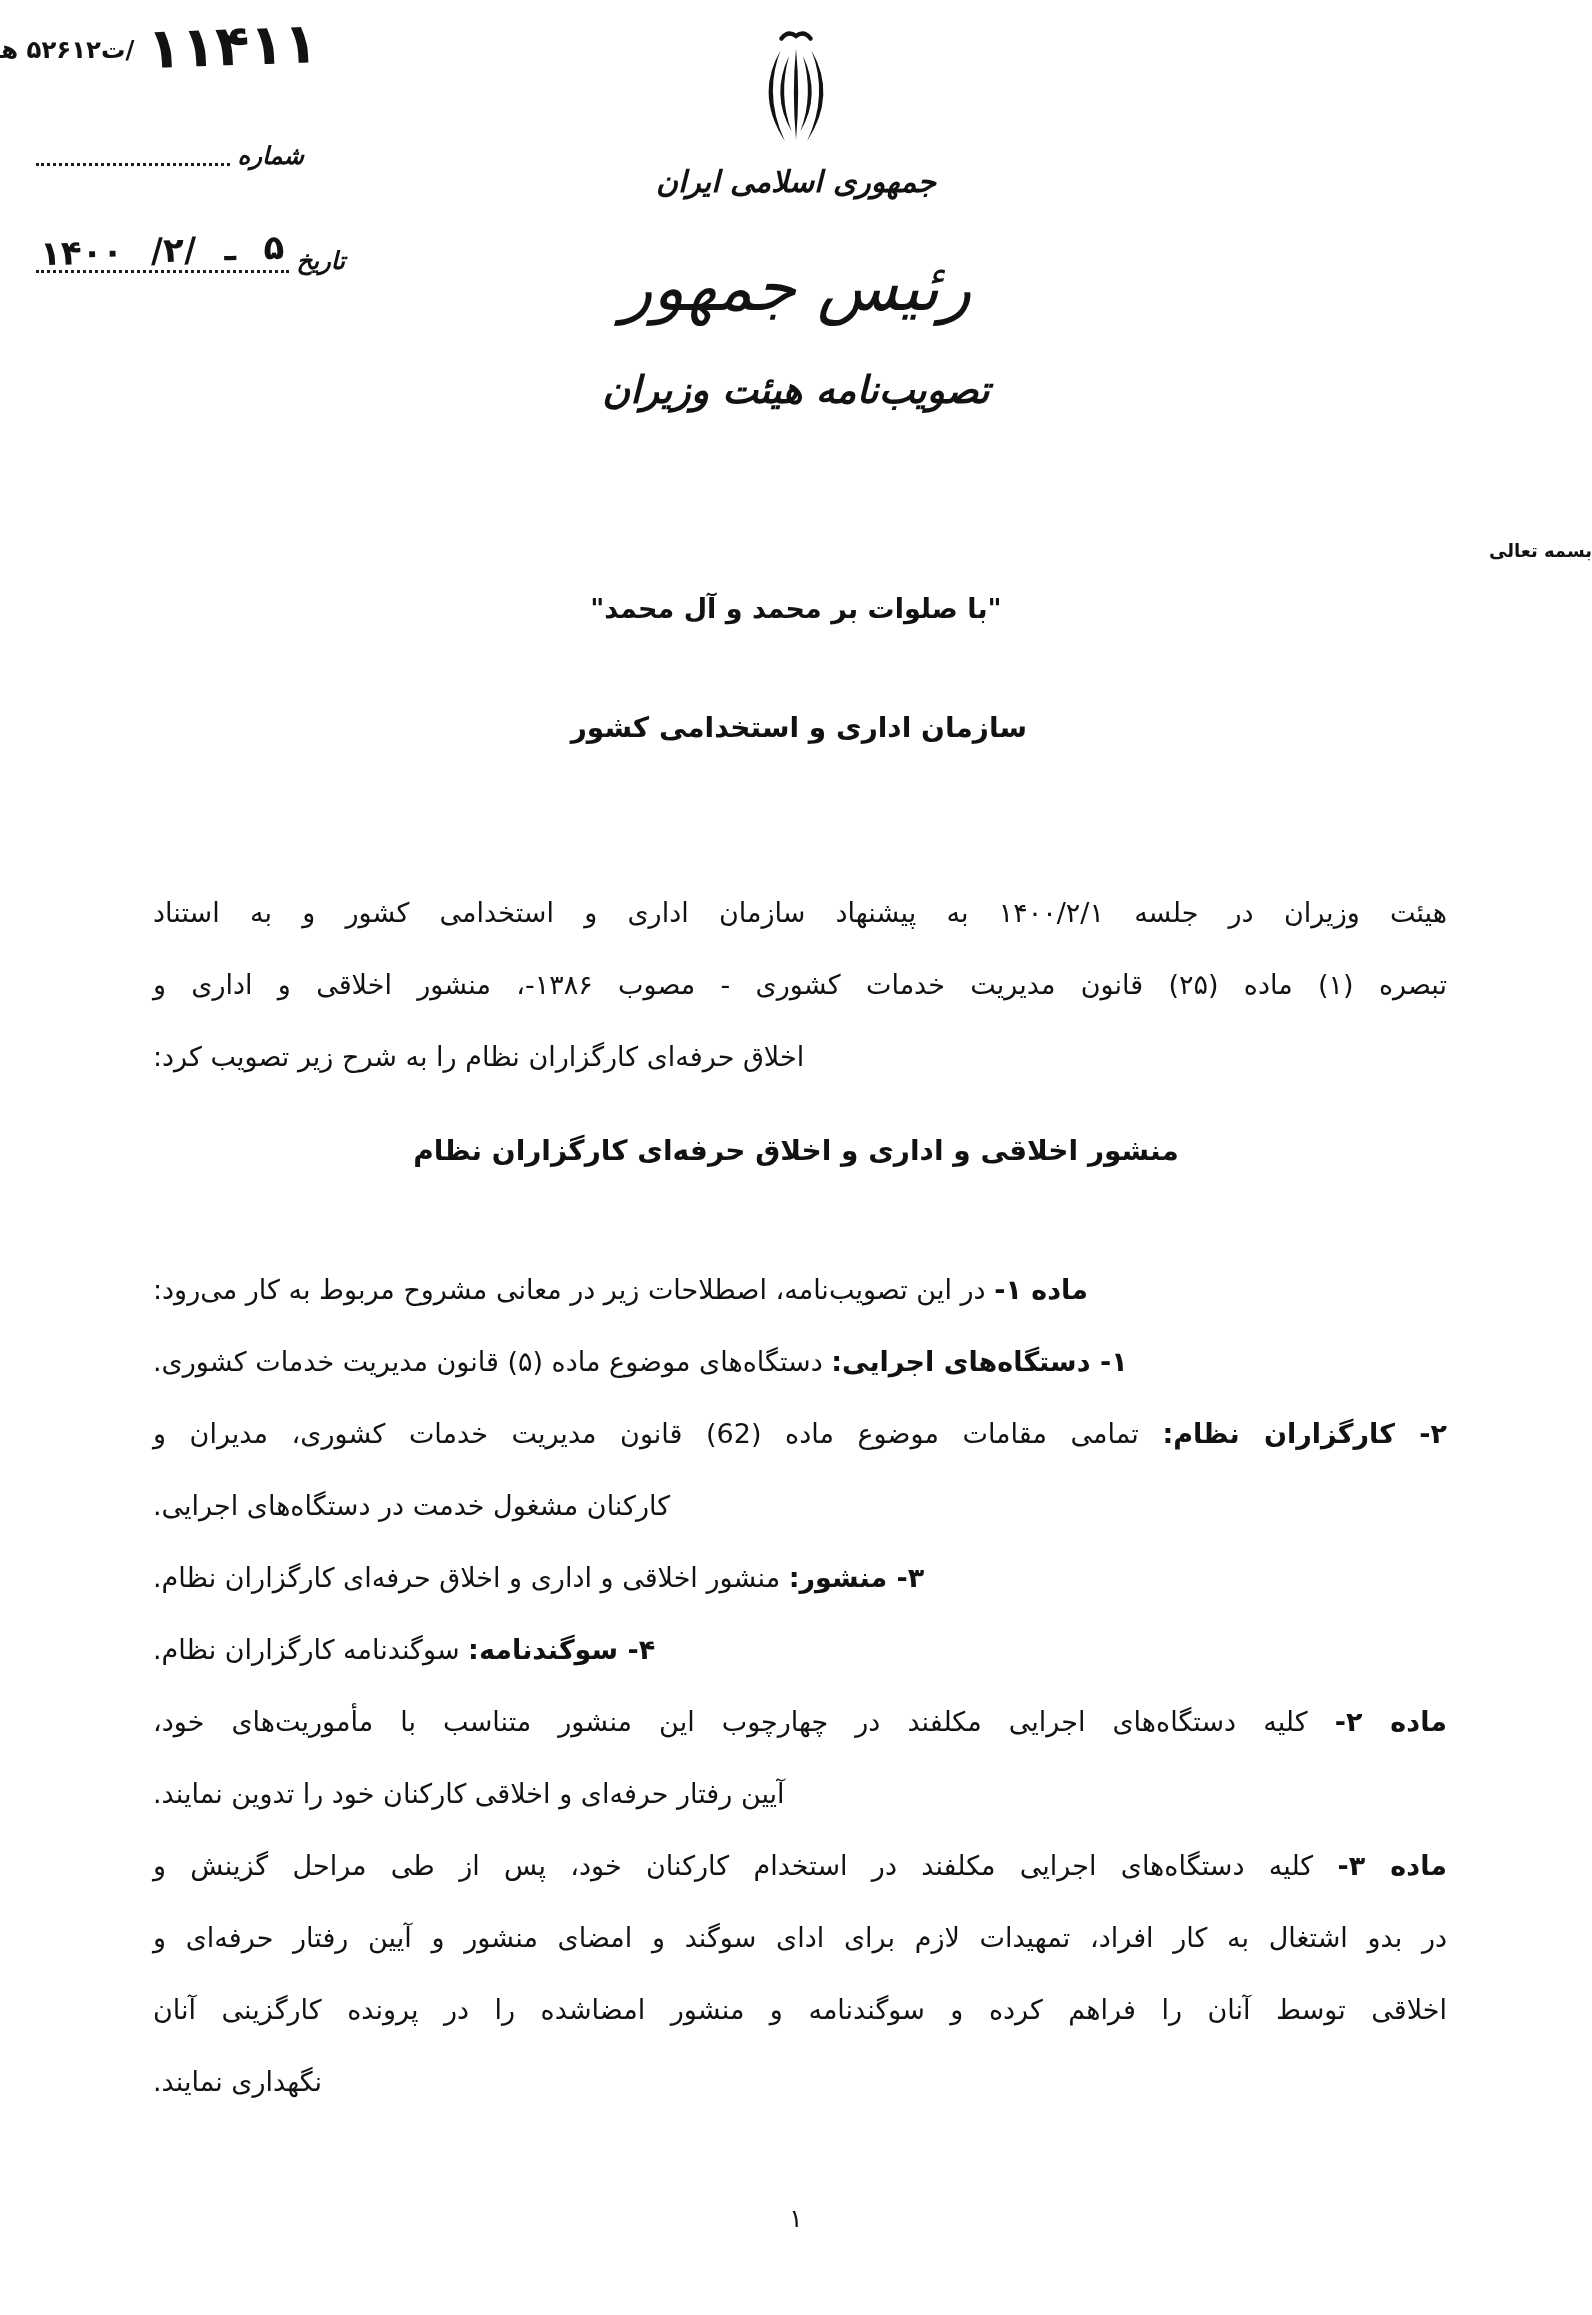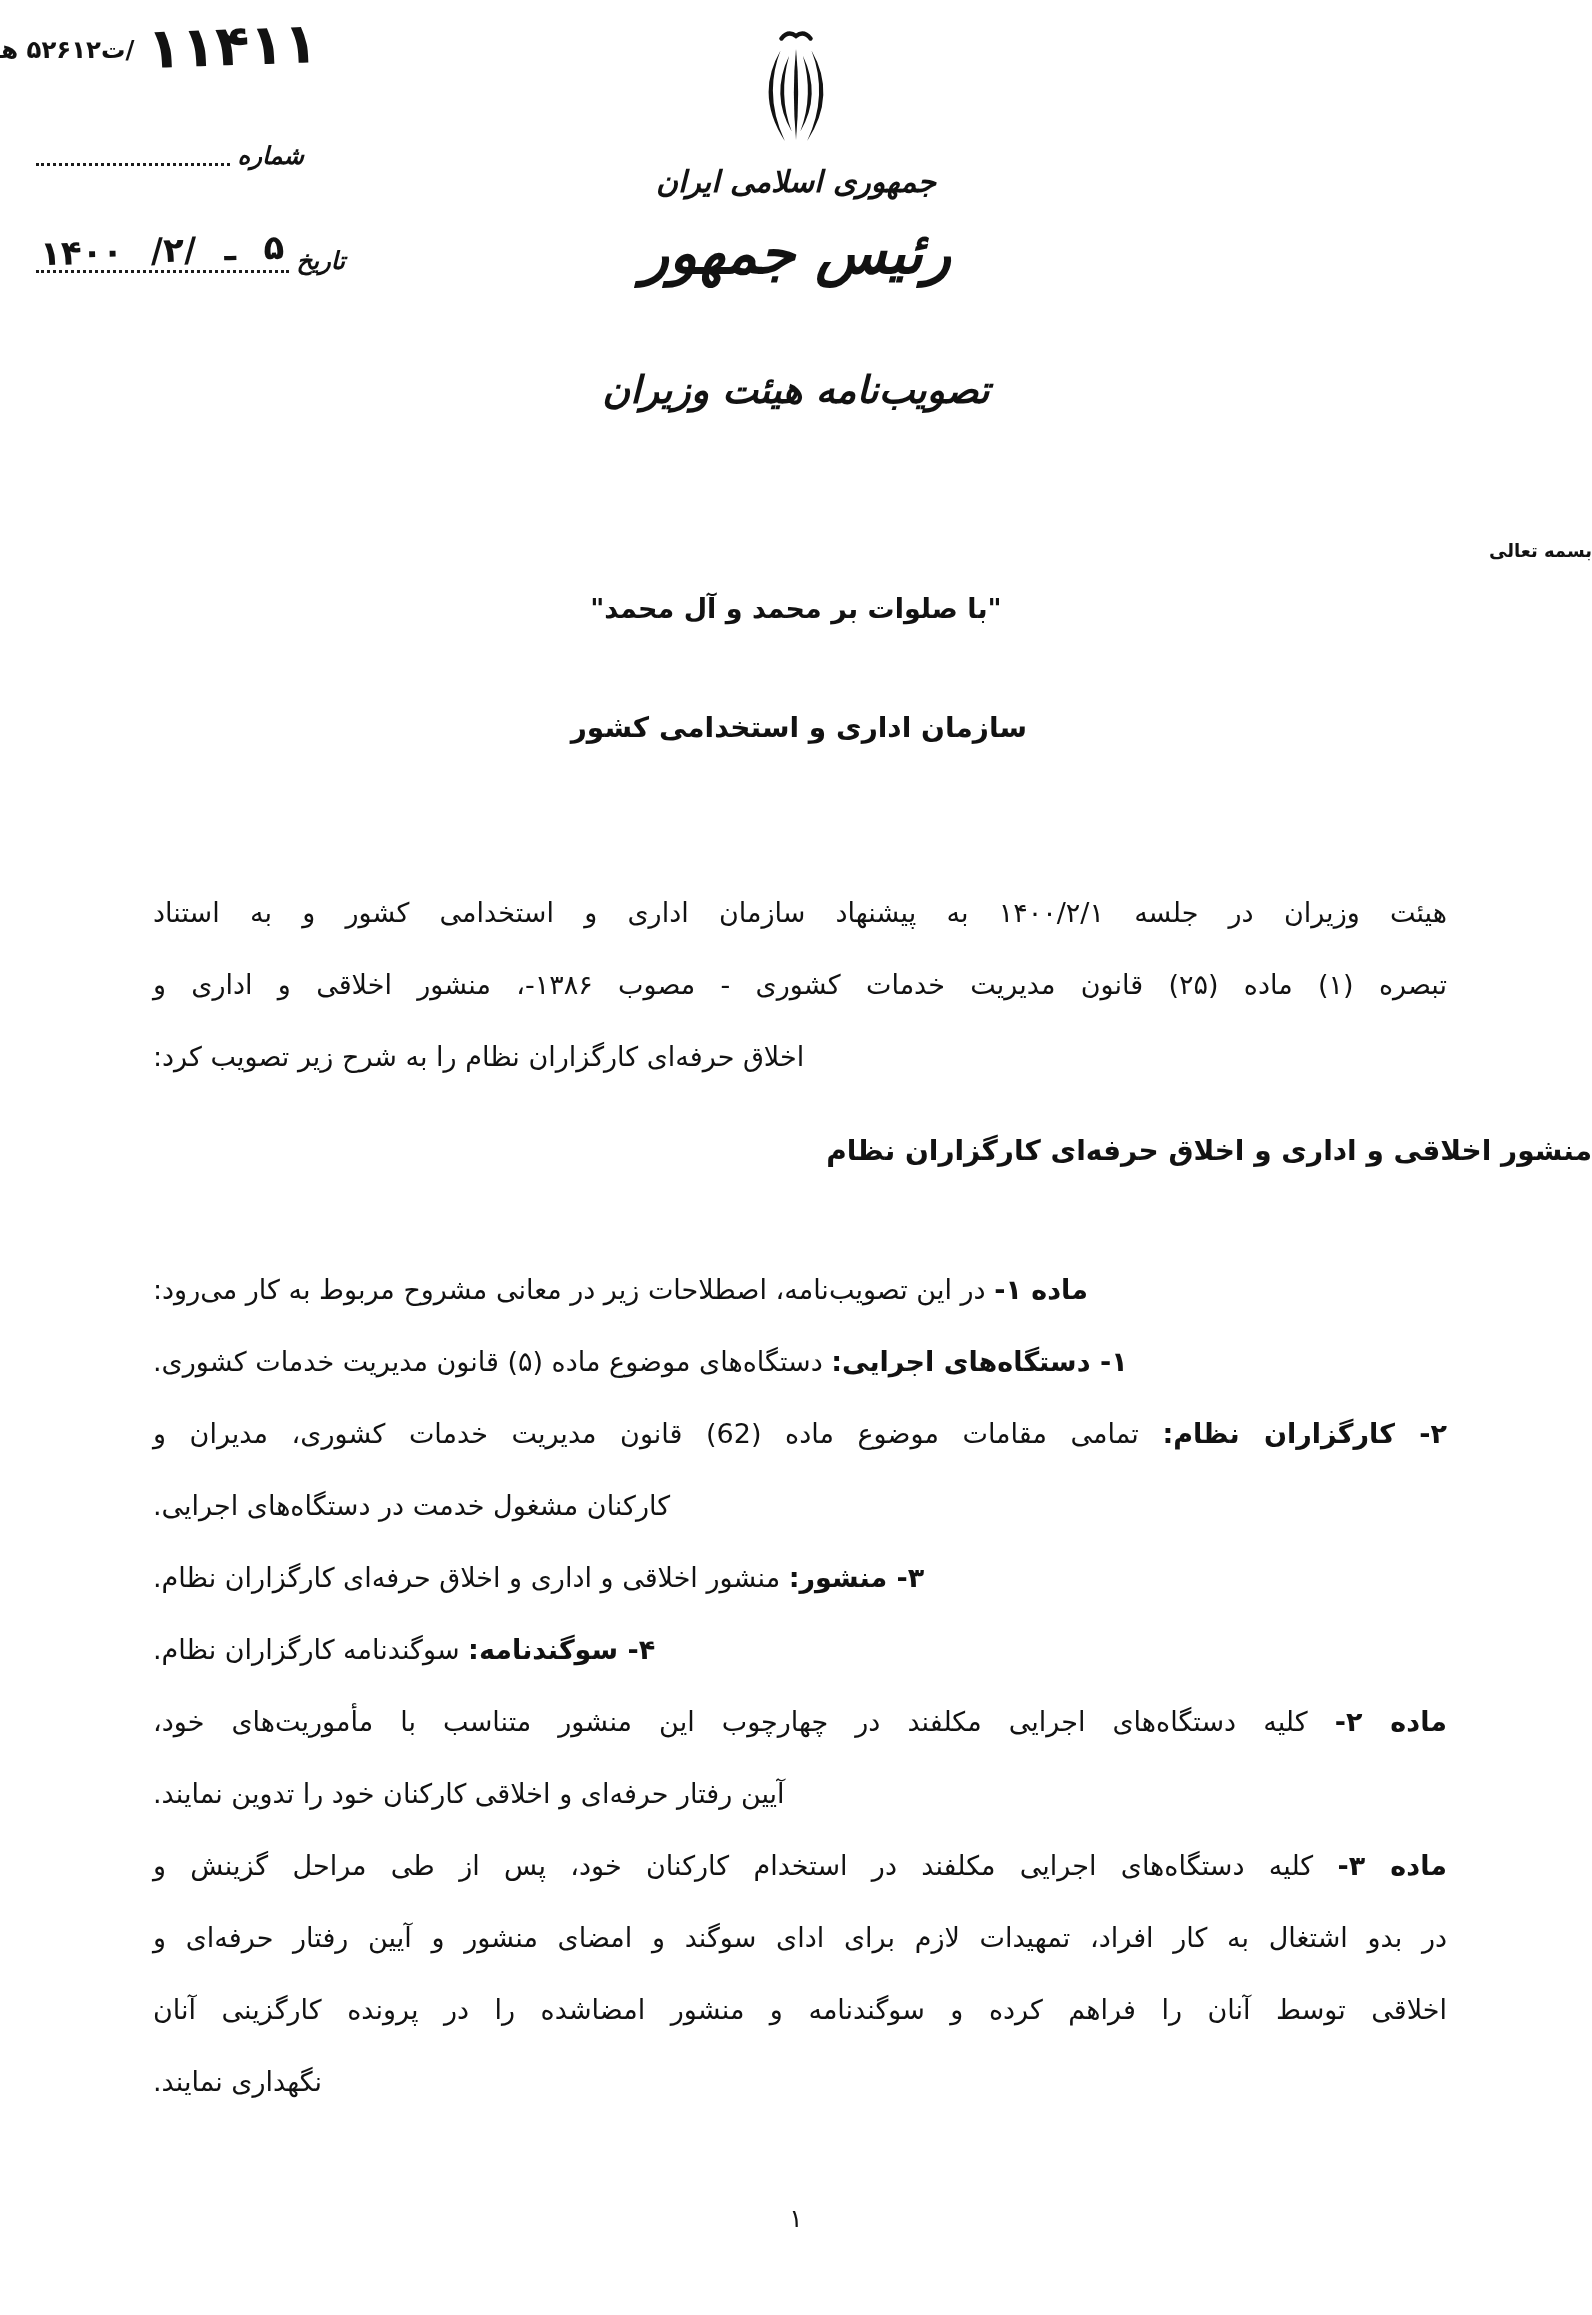--- a/index.html
+++ b/index.html
@@ -27,36 +27,36 @@
   .datefill { flex:1; position:relative; height:60px; border-bottom:3.6px dotted #1c1c1c; margin-bottom:1.8px; }
   .hand-date {
     position:absolute; bottom:0; right:5.4px; left:3.6px;
     display:flex; direction:rtl; justify-content:space-between; align-items:flex-end;
     font-size:34px; font-weight:bold; transform:rotate(-1.5deg);
   }
   
   .emblem { position:absolute; top:23.5px; left:0; right:0; display:flex; justify-content:center; }
   .h-center { position:absolute; left:0; right:0; text-align:center; }
   .h-republic  { top:164px; font-size:30px; font-weight:bold; font-style:italic; }
-  .h-president { top:185px; font-size:58px; font-weight:bold; font-style:italic; line-height:136px; }
+  .h-president { top:220px; font-size:66px; font-weight:normal; font-style:italic; line-height:136px; }
   .h-decree    { top:355px; font-size:38px; font-weight:bold; font-style:italic; line-height:71px; }
   
   .besmeleh { top:540px; font-size:18px; font-weight:bold;text-align:right; }
   .salavat  { top:593px; font-size:27px; font-weight:bold; }
   .addressee { position:absolute; top:711px; right:565px; font-size:28px; font-weight:bold; white-space:nowrap; }
   
   .textblock { position:absolute; right:145px; width:1294px; }
   .intro    { top:877px; }
   .articles { top:1254px; }
   .line { font-size:27px; height:72px; line-height:72px; }
   .line.j { text-align:justify; text-align-last:justify; }
   .line.s { text-align:left; }
   .lead { font-weight:bold; }
   .main-title {
-    position:absolute; top:1122px; left:0; right:0; 
+    position:absolute; top:1122px; left:0; right:0; text-align:center;
     font-size:28px; font-weight:bold; line-height:58px;
   }
   .pageno { position:absolute; top:2204px; left:0; right:0; text-align:center; font-size:25px; }
 </style>
 </head>
 <body>
 
 <div class="page">
 
   <div class="refnum">

